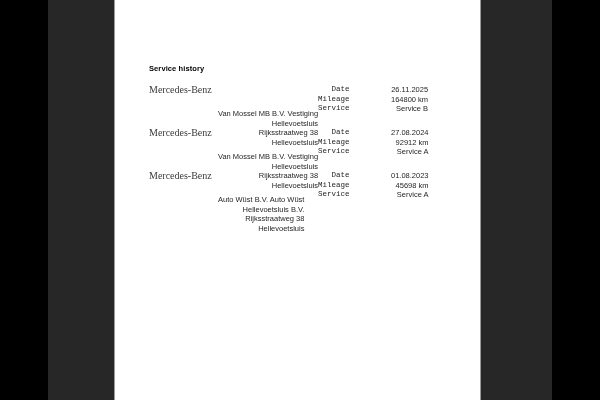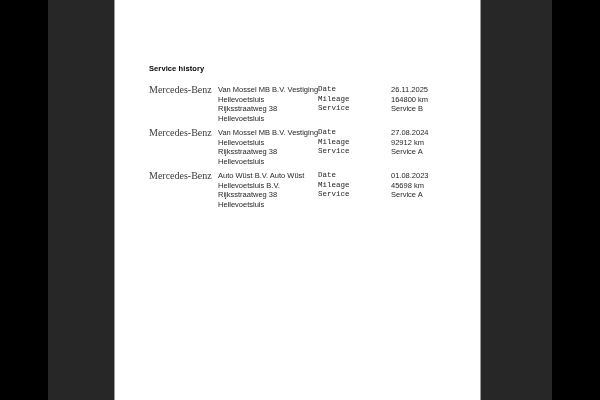--- a/index.html
+++ b/index.html
@@ -10,20 +10,21 @@
     width: 600px;
     height: 400px;
     overflow: hidden;
     font-family: "Liberation Sans", sans-serif;
     background: #000000;
   }
   .viewer {
     display: flex;
     width: 600px;
     height: 400px;
+    text-align: right;
   }
   .band-black { background: #000000; height: 100%; }
   .band-black.left { width: 48px; }
   .band-black.right { width: 48px; }
   .band-gray { background: #272727; height: 100%; }
   .band-gray.left { width: 66px; }
   .band-gray.right { width: 71px; }
   .page {
     position: relative;
     width: 365px;
@@ -59,21 +60,21 @@
     line-height: 9.7px;
     color: #1f1f1f;
     white-space: nowrap;
   }
   .entry .brand {
     left: 0;
     font-family: "Liberation Serif", serif;
     font-size: 10px;
     color: #3a3a3a;
   }
-  .entry .dealer { left: 69px; }
+  .entry .dealer { left: 69px; margin-top: 24px; }
   .entry .labels { left: 169px; font-family: Liberation Mono, monospace; }
   .entry .values { left: 242px; }
 </style>
 </head>
 <body>
 
 <div class="viewer">
   <div class="band-black left"></div>
   <div class="band-gray left"></div>
 

